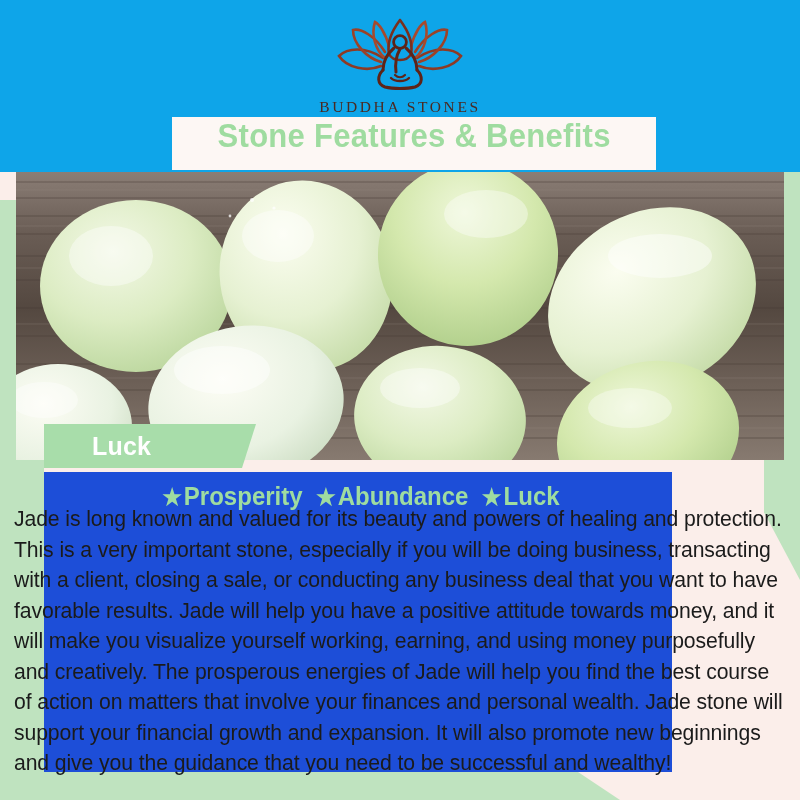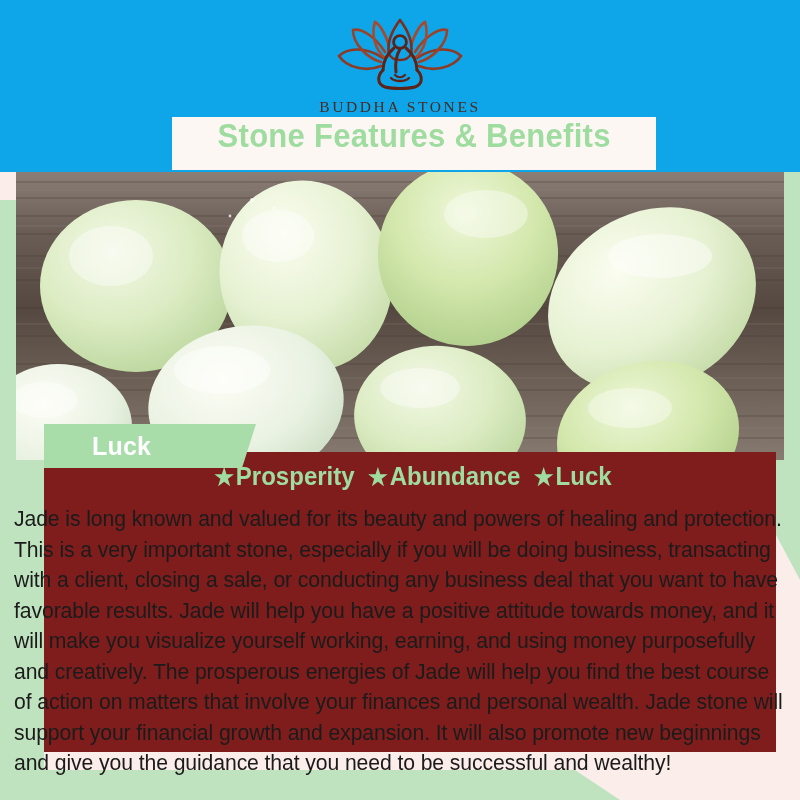--- a/index.html
+++ b/index.html
@@ -84,23 +84,23 @@
     display:flex; align-items:center;
   }
   #jade-label {
     margin-left:48px;
     color:#ffffff; font-weight:bold; font-size:25px;
     letter-spacing:0.2px;
   }
 
   
   #content {
-    position:absolute; top:452px; left:44px;
-    width:732px; height:300px;
-    background:#7f1d1d; z-index:4;
+    position:absolute; top:472px; left:44px;
+    width:628px; height:300px;
+    background:#1d4ed8; z-index:4;
     padding:0;
   }
   #benefits {
     margin-top:10px;
     text-align:center;
     font-family:"Liberation Sans Narrow","Liberation Sans", sans-serif;
     font-weight:bold;
     font-size:25px;
     color:#9fdca0;
     white-space:nowrap;

